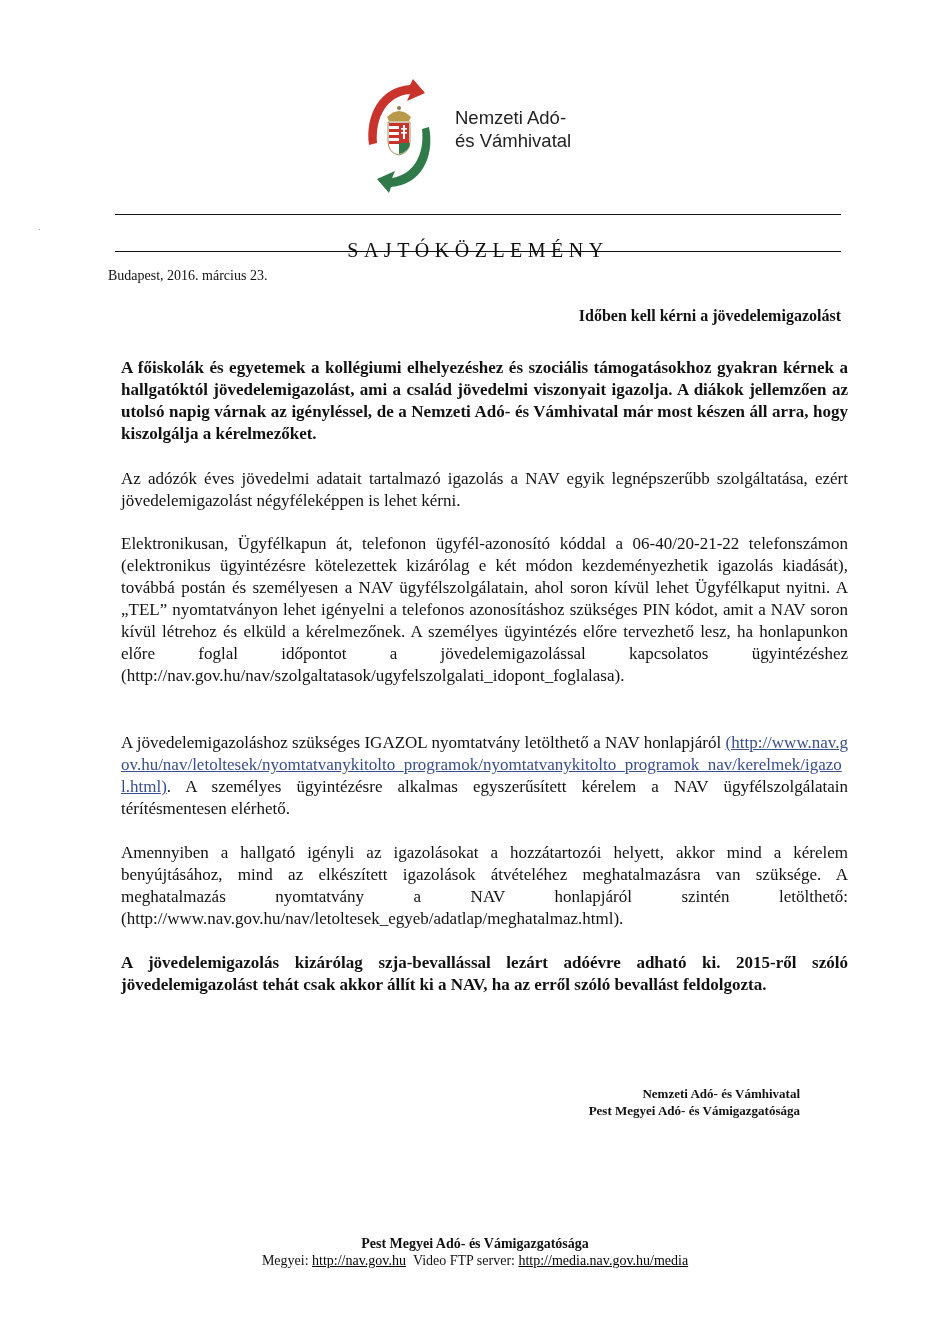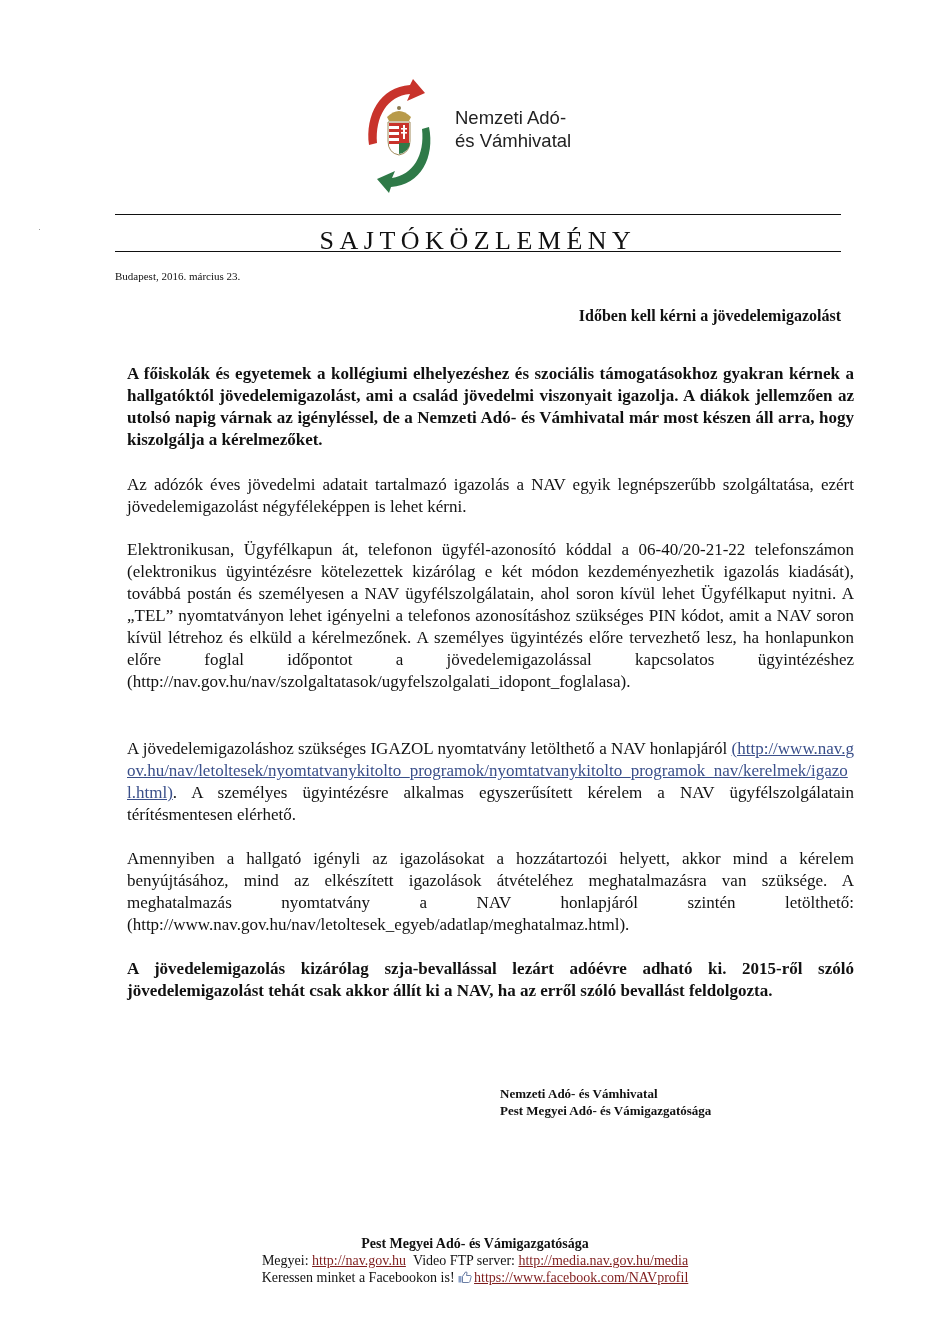--- a/index.html
+++ b/index.html
@@ -8,40 +8,40 @@
   .logo { position: absolute; left: 355px; top: 75px; width: 260px; height: 120px; }
   .logo-mark { position: absolute; left: 0; top: 0; width: 90px; height: 120px; }
   .logo-text { position: absolute; left: 100px; top: 31px;
                font-family: "Liberation Sans", "DejaVu Sans", sans-serif;
                font-size: 18.5px; line-height: 23px; color: #222; }
   .logo-text div { white-space: nowrap; }
   .rule { position: absolute; left: 115px; width: 726px; height: 0; border-top: 1.5px solid #111; }
   .rule.top { top: 214px; }
   .rule.bottom { top: 251px; }
   .stray-dot { position: absolute; left: 39px; top: 229px; width: 1px; height: 1px; background: #999; }
-  .press-title { position: absolute; left: 115px; width: 726px; top: 227px; text-align: center;
-                 font-size: 26px; letter-spacing: 5.5px; line-height: 28px; }
-  .date { position: absolute; left: 115px; top: 267px; font-size: 11px; line-height: 18px; text-align: right; }
+  .press-title { position: absolute; left: 115px; width: 726px; top: 236px; text-align: center;
+                 font-size: 20px; letter-spacing: 5.5px; line-height: 28px; }
+  .date { position: absolute; left: 108px; top: 267px; font-size: 14px; line-height: 18px; text-align: right; }
   .headline { position: absolute; left: 115px; width: 726px; top: 306px; text-align: right;
               font-size: 16px; font-weight: bold; line-height: 20px; }
   .para { position: absolute; left: 113px; width: 727px; font-size: 17px; line-height: 22px;
-          text-align: justify; margin: 14px; }
+          text-align: justify; margin: 8px; }
   .para.lead { font-weight: bold; top: 349px; }
   .p1 { top: 460px; }
   .p2 { top: 525px; }
   .p3 { top: 724px; }
   .p4 { top: 834px; }
   .p5 { top: 944px; font-weight: bold; }
   .link { color: #3a4f8a; text-decoration: underline; word-break: break-all; }
-  .sign { position: absolute; left: 500px; width: 300px; top: 1085px; text-align: left;
+  .sign { position: absolute; left: 500px; width: 300px; top: 1085px; text-align: right;
           font-size: 13px; font-weight: bold; line-height: 17px; }
   .footer { position: absolute; left: 120px; width: 710px; top: 1235px; text-align: center;
             font-size: 14px; line-height: 17px; }
   .footer .org { font-weight: bold; }
-  .flink { color: #7f1d1d; text-decoration: underline; }
+  .flink { color: #000000; text-decoration: underline; }
   .thumb { display: inline-block; width: 14px; height: 12px; vertical-align: -1px; margin-right: 2px; }
 </style>
 </head>
 <body>
 
 <div class="logo">
   <svg class="logo-mark" viewBox="0 0 90 120">
 
     <path d="M14 70 C10 40 25 12 55 10 L58 4 L70 18 L52 26 L55 19 C32 21 20 42 22 68 Z" fill="#c8332b"></path>
 
@@ -86,19 +86,13 @@
 <div class="sign">
   <div>Nemzeti Adó- és Vámhivatal</div>
   <div>Pest Megyei Adó- és Vámigazgatósága</div>
 </div>
 
 <div class="footer">
   <div class="org">Pest Megyei Adó- és Vámigazgatósága</div>
   <div>
     <span>Megyei: </span><a class="flink">http://nav.gov.hu</a>&nbsp;&nbsp;<span>Video FTP server: </span><a class="flink">http://media.nav.gov.hu/media</a>
   </div>
-  <div>
-    <span>Keressen minket a Facebookon is! </span><svg class="thumb" viewBox="0 0 14 12">
-        <rect x="0.5" y="5" width="3" height="6.5" fill="#8aa0c8"></rect>
-        <path d="M4.5 5.5 L7.5 1 Q9 0.5 9 2 L8.5 4.5 H12.5 Q13.5 5 13 6.5 L11.8 10.8 Q11.5 11.5 10.5 11.5 H4.5 Z" fill="#fff" stroke="#5a6f9a" stroke-width="0.9"></path>
-      </svg><a class="flink">https://www.facebook.com/NAVprofil</a>
-  </div>
 </div>
 
 </body></html>

